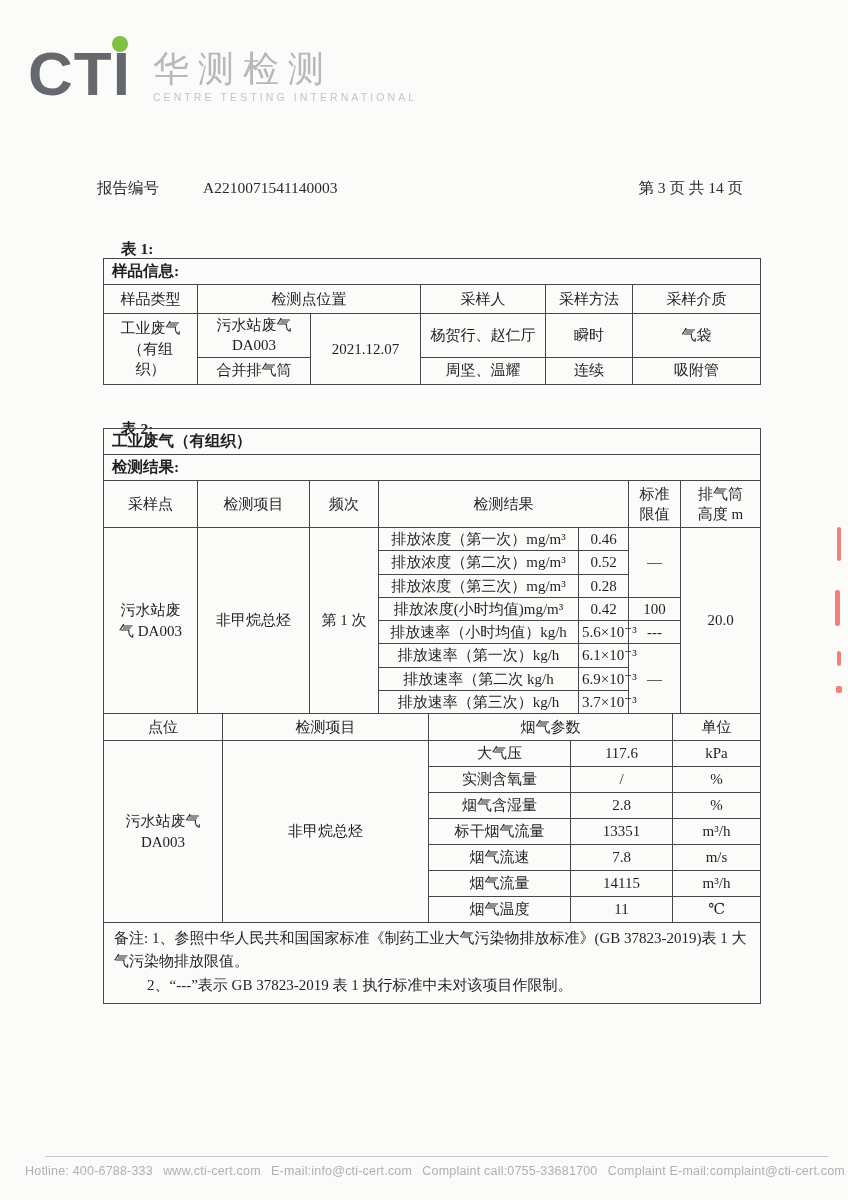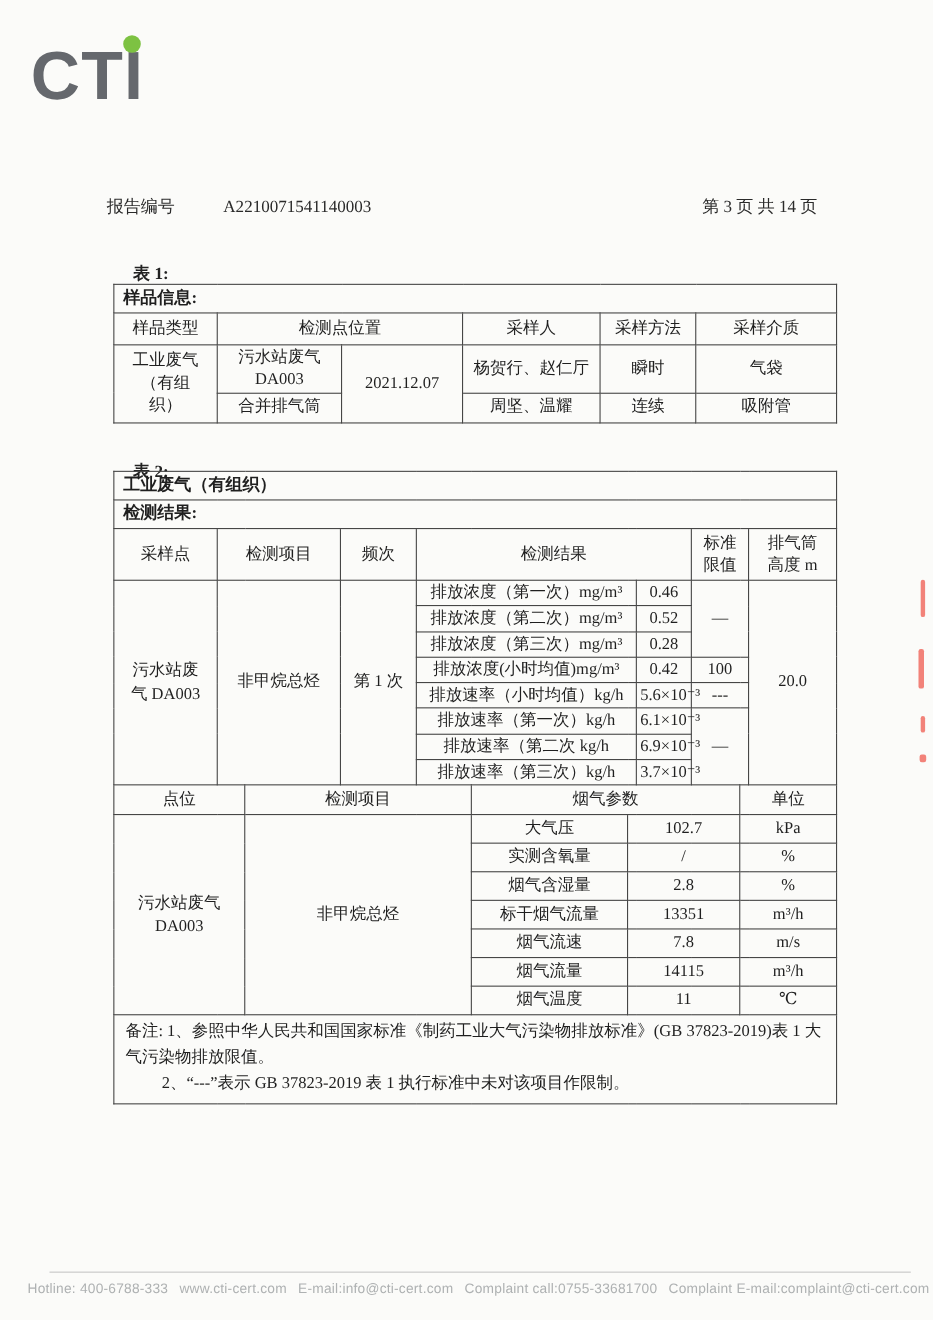--- a/index.html
+++ b/index.html
@@ -102,20 +102,24 @@
 </style>
 </head>
 <body>
 
 <div class="page">
 
   <div class="logo">
     <div class="cti-wrap">
       <div class="cti-text">CTI</div>
       <div class="cti-dot"></div>
+    </div>
+    <div class="logo-right">
+      <div class="logo-cn">华测检测</div>
+      <div class="logo-en">CENTRE TESTING INTERNATIONAL</div>
     </div>
   </div>
 
   <div class="report-line">
     <span>
       <span>报告编号</span><span class="report-no-value">A2210071541140003</span>
     </span>
     <span>第 3 页 共 14 页</span>
   </div>
 
@@ -240,21 +244,21 @@
       <td colspan="2">点位</td>
       <td colspan="3">检测项目</td>
       <td colspan="4">烟气参数</td>
       <td colspan="2">单位</td>
     </tr>
     <tr class="r-param">
       <td rowspan="7" colspan="2">污水站废气
 DA003</td>
       <td rowspan="7" colspan="3">非甲烷总烃</td>
       <td>大气压</td>
-      <td colspan="3">102.7</td>
+      <td colspan="3">117.6</td>
       <td colspan="2">kPa</td>
     </tr>
     <tr class="r-param">
       <td>实测含氧量</td>
       <td colspan="3">/</td>
       <td colspan="2">%</td>
     </tr>
     <tr class="r-param">
       <td>烟气含湿量</td>
       <td colspan="3">2.8</td>

